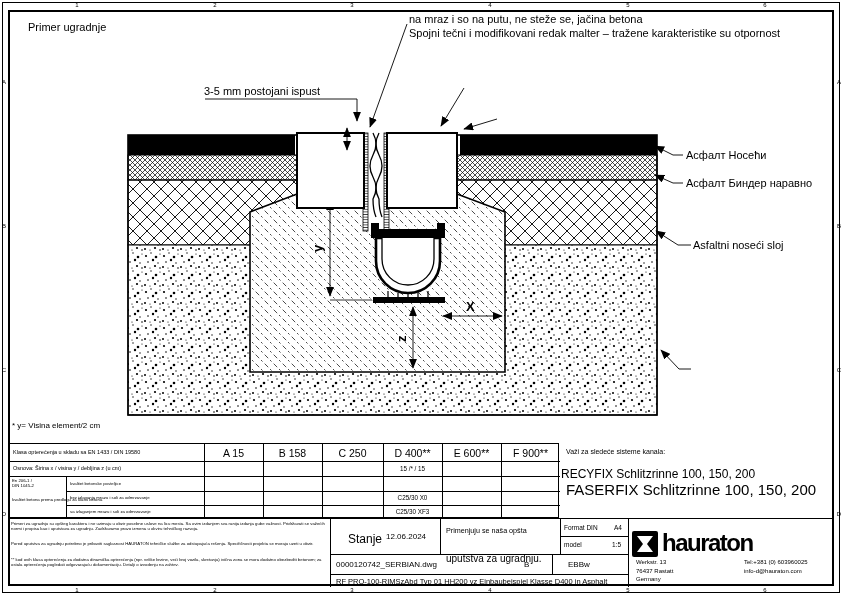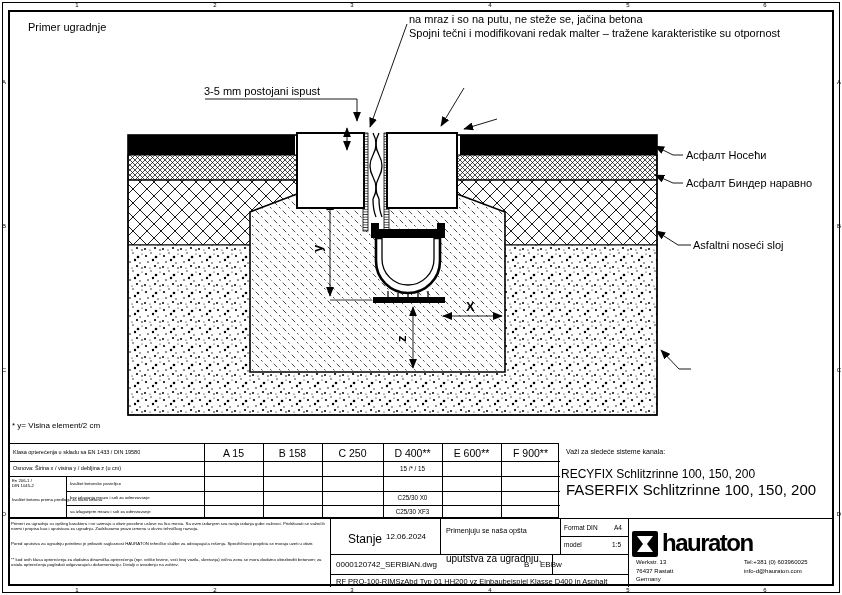--- a/index.html
+++ b/index.html
@@ -230,21 +230,21 @@
     <div class="cell" style="left:438px;top:7px;font-size:7.2px">Primenjuju se naša opšta</div>
     <div class="cell" style="left:438px;top:34px;font-size:10px">uputstva za ugradnju.</div>
 
     <div class="cell" style="left:556px;top:5px;font-size:6.5px">Format DIN</div>
     <div class="cell" style="left:606px;top:5px;font-size:6.5px">A4</div>
     <div class="cell" style="left:556px;top:22px;font-size:6.5px">model</div>
     <div class="cell" style="left:604px;top:22px;font-size:6.5px">1:5</div>
 
     <div class="cell" style="left:328px;top:41px;font-size:8px">0000120742_SERBIAN.dwg</div>
     <div class="cell" style="left:516px;top:41px;font-size:8px">B</div>
-    <div class="cell" style="left:532px;top:41px;font-size:8px">EBBw</div>
+    <div class="cell" style="left:560px;top:41px;font-size:8px">EBBw</div>
     <div class="cell" style="left:328px;top:58px;font-size:7.5px">RF PRO-100-RIMSzAbd Typ 01 HH200 vz Einbaubeispiel Klasse D400 in Asphalt</div>
 
     <div class="brand-row">
       <svg width="26" height="26" viewBox="0 0 26 26">
         <rect x="0" y="0" width="26" height="26" rx="2" fill="#000"></rect>
         <polygon points="5,5 21,5 15,13 21,21 5,21 11,13" fill="#fff"></polygon>
       </svg>
       <span class="brand-word">hauraton</span>
     </div>
     <div class="addr" style="left:628px;top:39px">

